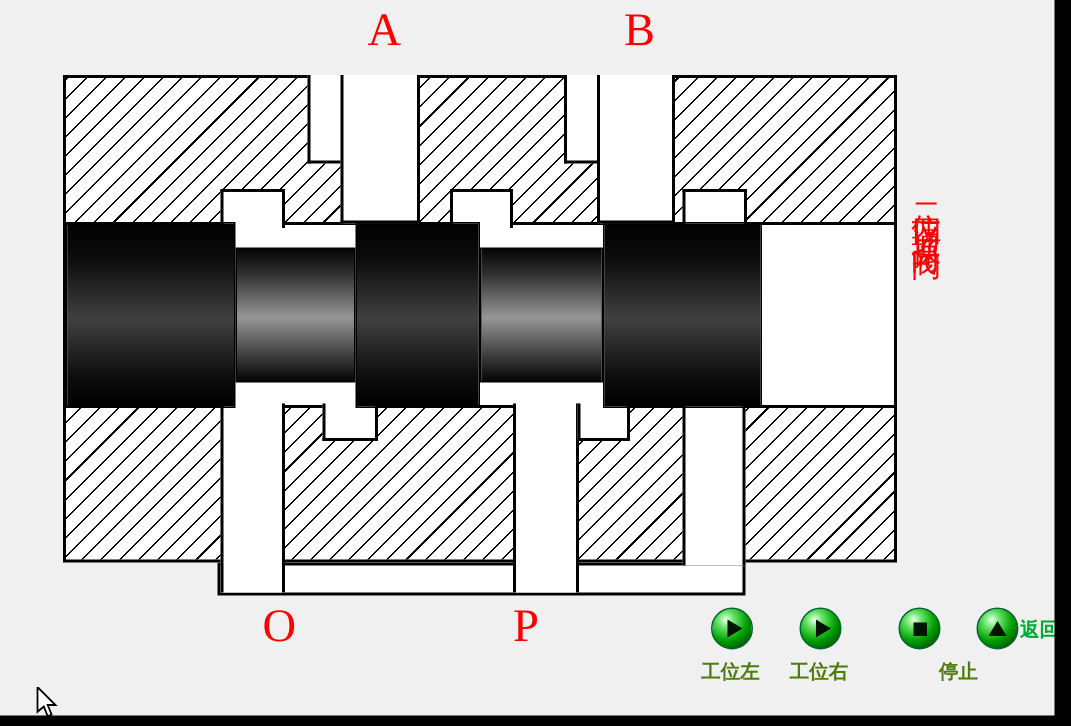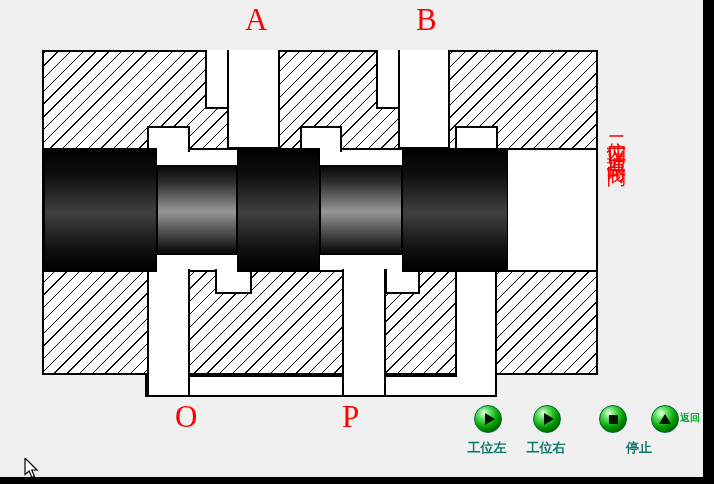--- a/index.html
+++ b/index.html
@@ -84,26 +84,26 @@
   .orb1 { left:474px; top:405px; }
   .orb2 { left:533px; top:405px; }
   .orb3 { left:599px; top:405px; }
   .orb4 { left:651px; top:405px; }
   .gl-play { width:0; height:0; border-left:10px solid #001500; border-top:6px solid transparent; border-bottom:6px solid transparent; margin-left:3px; }
   .gl-stop { width:9px; height:9px; background:#001500; }
   .gl-eject { width:0; height:0; border-bottom:10px solid #001500; border-left:6px solid transparent; border-right:6px solid transparent; }
 
   .btn-caption {
     position:absolute; top:440px; width:48px; text-align:center;
-    color:#0f766e; font-size:13px; font-weight:bold; line-height:1.2;
+    color:#4d7c0f; font-size:13px; font-weight:bold; line-height:1.2;
   }
   .cap1 { left:463px; } .cap2 { left:522px; } .cap3 { left:615px; }
   .cap-return {
     position:absolute; left:680px; top:411px;
-    color:#00aa33; font-size:10px; font-weight:bold; white-space:nowrap; cursor:pointer;
+    color:#00aa33; font-size:13px; font-weight:bold; white-space:nowrap; cursor:pointer;
   }
 
   .cursor-icon { position:absolute; left:24px; top:458px; z-index:55; }
 </style>
 </head>
 <body>
 
 <div class="stage">
 
   <span class="port-letter lbl-a">A</span>

